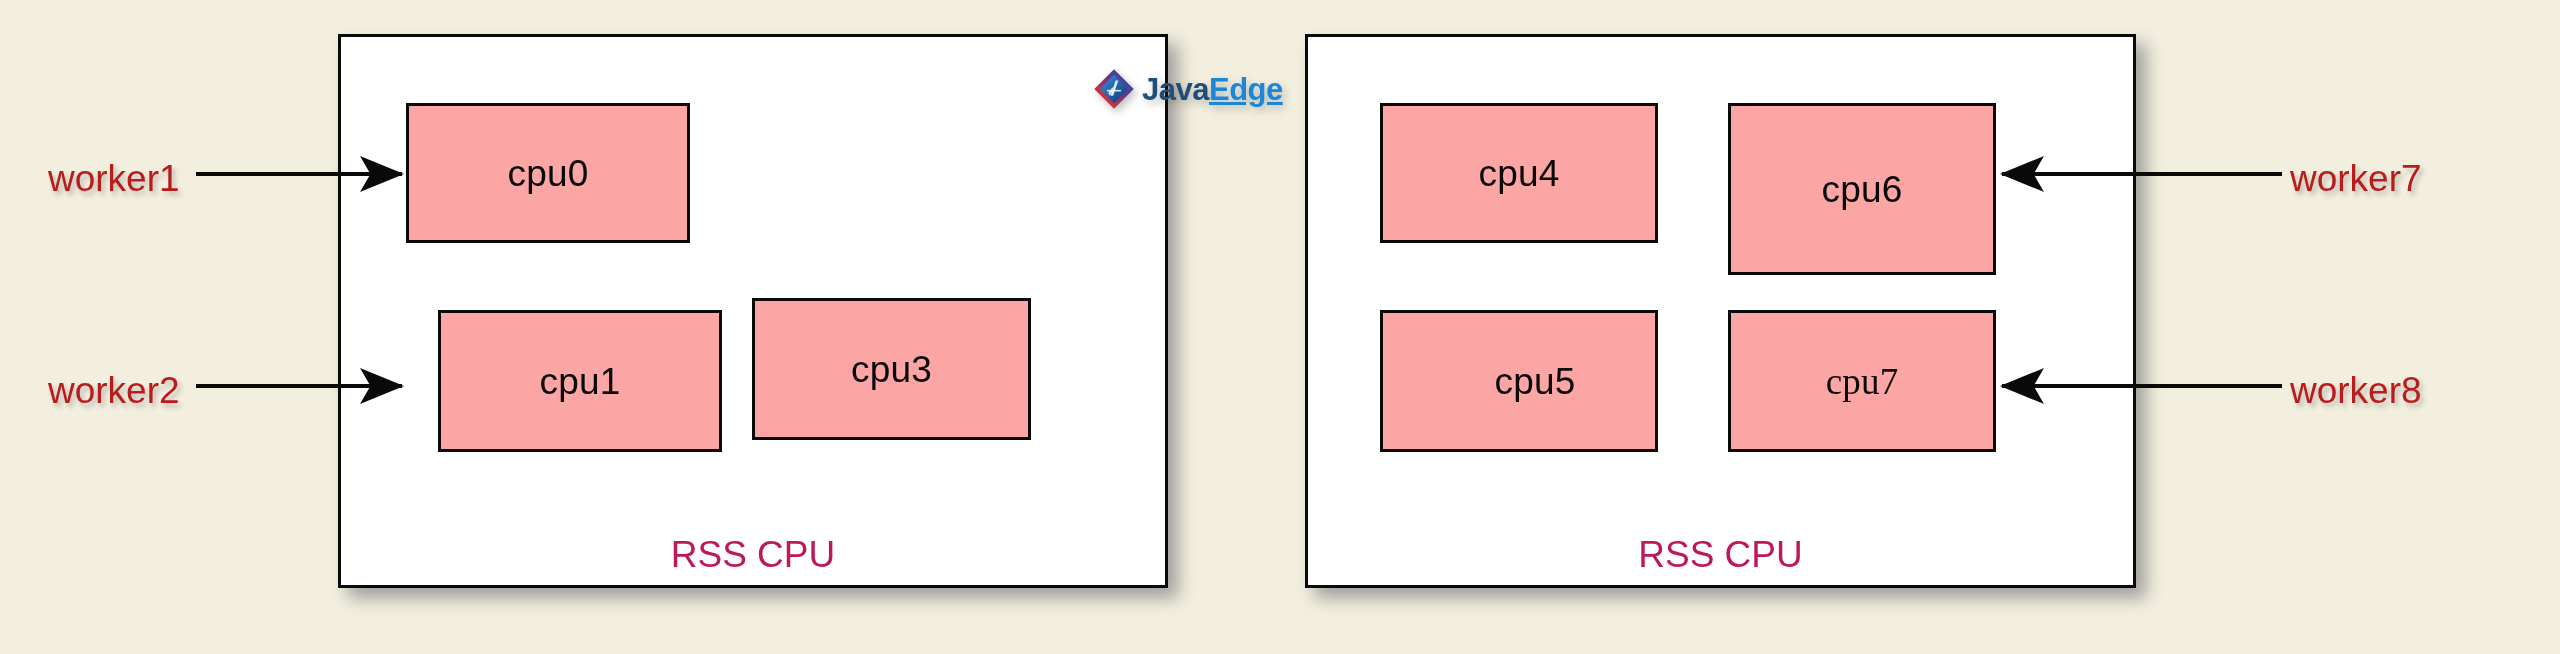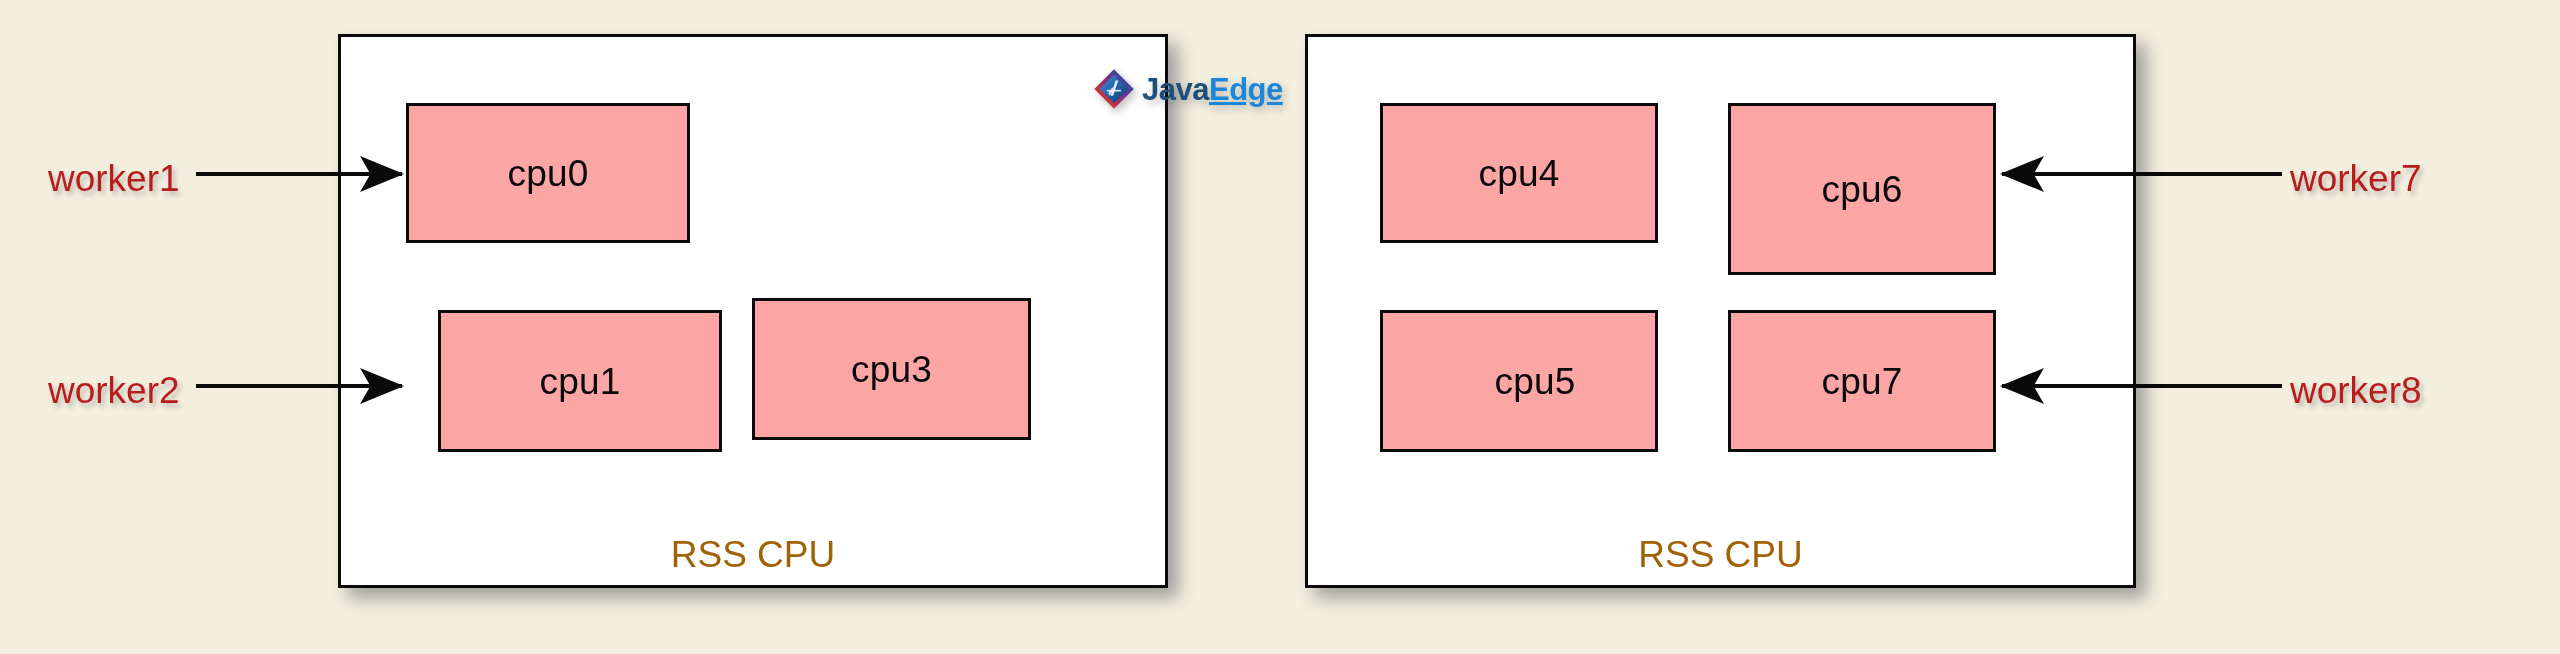--- a/index.html
+++ b/index.html
@@ -51,27 +51,27 @@
   }
   
   #cpu0 { left: 406px;  top: 103px; width: 284px; height: 140px; }
   #cpu2 { left: 752px;  top: 103px; width: 279px; height: 140px; }
   #cpu1 { left: 406px;  top: 310px; width: 284px; height: 142px; margin-left: 32px; }
   #cpu3 { left: 752px;  top: 298px; width: 279px; height: 142px; }
   
   #cpu4 { left: 1380px; top: 103px; width: 278px; height: 140px; }
   #cpu6 { left: 1728px; top: 103px; width: 268px; height: 172px; }
   #cpu5 { left: 1380px; top: 310px; width: 278px; height: 142px; padding-left: 32px; }
-  #cpu7 { left: 1728px; top: 310px; width: 268px; height: 142px; }
+  #cpu7 { left: 1728px; top: 310px; width: 268px; height: 142px; font-family: Liberation Serif, serif; }
 
   
   .node-caption {
     position: absolute;
     font-size: 37px;
-    color: #a16207;
+    color: #be185d;
     text-align: center;
     line-height: 1;
   }
   #caption-left  { left: 338px;  top: 536px; width: 830px; }
   #caption-right { left: 1305px; top: 536px; width: 831px; }
 
   
   .worker-label {
     position: absolute;
     font-size: 37px;

